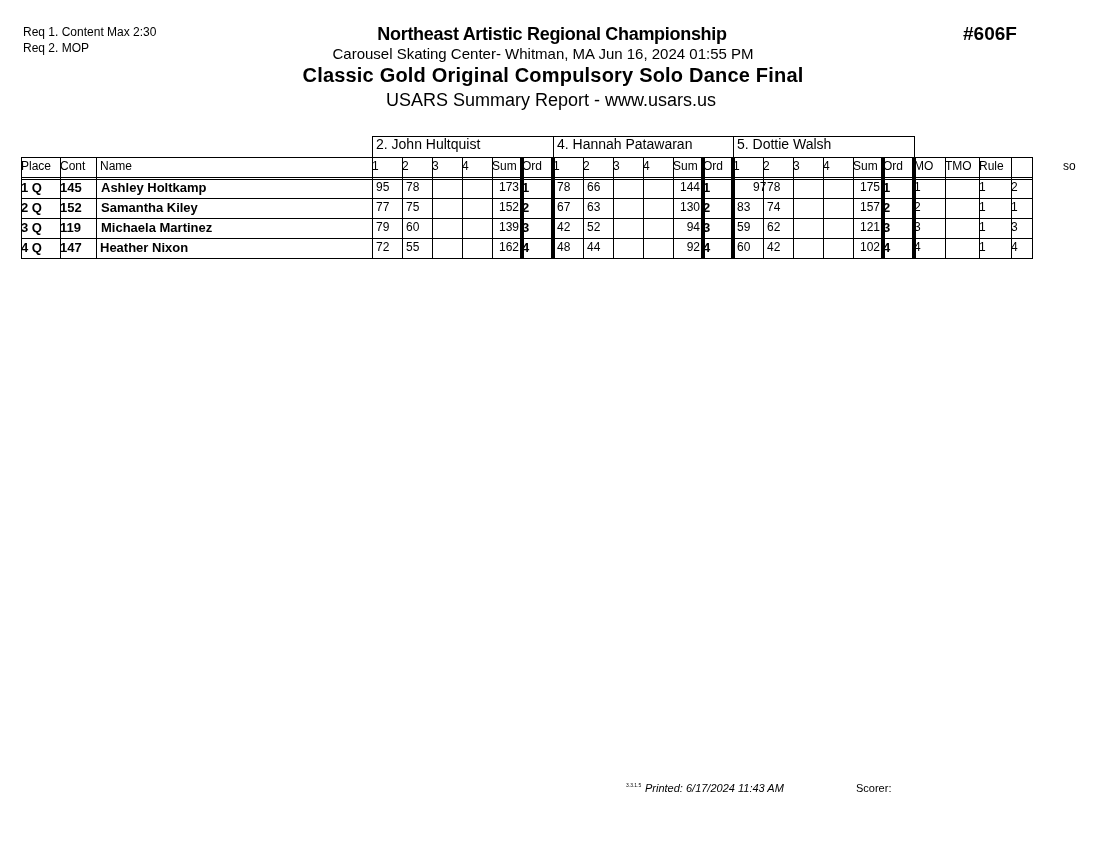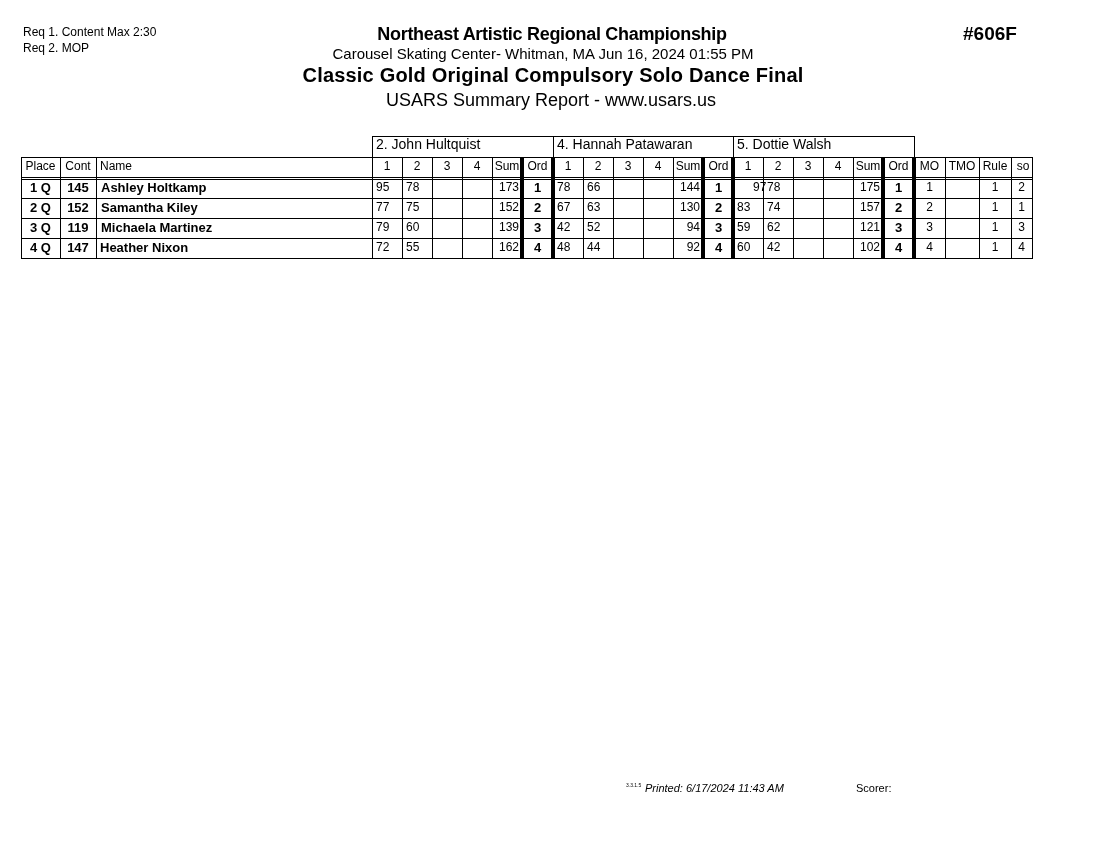--- a/index.html
+++ b/index.html
@@ -14,21 +14,21 @@
     .title-event { font-size: 20px; font-weight: bold; left: 0; width: 1106px; text-align: center; top: 64px; letter-spacing: 0.2px; }
     .title-report { font-size: 18px; left: 0; width: 1102px; text-align: center; top: 90px; }
     .event-id { font-size: 19px; font-weight: bold; left: 963px; top: 23px; }
 
     
     .cell {
       position: absolute; box-sizing: border-box; font-size: 12px;
       line-height: 19px; height: 20px; white-space: nowrap; overflow: hidden;
     }
     .b { font-weight: bold; font-size: 13px; }
-    .c { text-align: center; }
+    .c { text-align: left; }
     .r { text-align: right; padding-right: 3px; }
     .l { text-align: left; padding-left: 3px; }
 
     .hline { position: absolute; background: #000; height: 1px; }
     .vline { position: absolute; background: #000; width: 1px; }
     .vthick { position: absolute; background: #000; width: 4px; }
 
     .judge-name { position: absolute; font-size: 14px; line-height: 14px; top: 137px; }
 
     .footer { font-size: 11px; top: 782px; }
@@ -74,21 +74,21 @@
     <div class="cell c" style="left:703px;top:157px;width:31px;padding-left:0px;">Ord</div>
     <div class="cell c" style="left:733px;top:157px;width:30px;padding-left:0px;">1</div>
     <div class="cell c" style="left:763px;top:157px;width:30px;padding-left:0px;">2</div>
     <div class="cell c" style="left:793px;top:157px;width:30px;padding-left:0px;">3</div>
     <div class="cell c" style="left:823px;top:157px;width:30px;padding-left:0px;">4</div>
     <div class="cell c" style="left:853px;top:157px;width:30px;padding-left:0px;">Sum</div>
     <div class="cell c" style="left:883px;top:157px;width:31px;padding-left:0px;">Ord</div>
     <div class="cell c" style="left:914px;top:157px;width:31px;padding-left:0px;">MO</div>
     <div class="cell c" style="left:945px;top:157px;width:34px;padding-left:0px;">TMO</div>
     <div class="cell c" style="left:979px;top:157px;width:32px;padding-left:0px;">Rule</div>
-    <div class="cell c" style="left:1011px;top:157px;width:21px;padding-left:3px;">so</div>
+    <div class="cell c" style="left:1060px;top:157px;width:21px;padding-left:3px;">so</div>
     <div style="position:absolute;left:21px;top:178px;width:1011px;height:20px;"></div>
     <div class="cell c b" style="left:21px;top:178px;width:39px;padding-left:0px;">1 Q</div>
     <div class="cell c b" style="left:60px;top:178px;width:36px;padding-left:0px;">145</div>
     <div class="cell l b" style="left:96px;top:178px;width:276px;padding-left:5px;">Ashley Holtkamp</div>
     <div class="cell l" style="left:372px;top:178px;width:30px;padding-left:4px;">95</div>
     <div class="cell l" style="left:402px;top:178px;width:30px;padding-left:4px;">78</div>
     <div class="cell l" style="left:432px;top:178px;width:30px;padding-left:4px;"></div>
     <div class="cell l" style="left:462px;top:178px;width:30px;padding-left:4px;"></div>
     <div class="cell r" style="left:492px;top:178px;width:30px;padding-left:0px;">173</div>
     <div class="cell c b" style="left:522px;top:178px;width:31px;padding-left:0px;">1</div>

